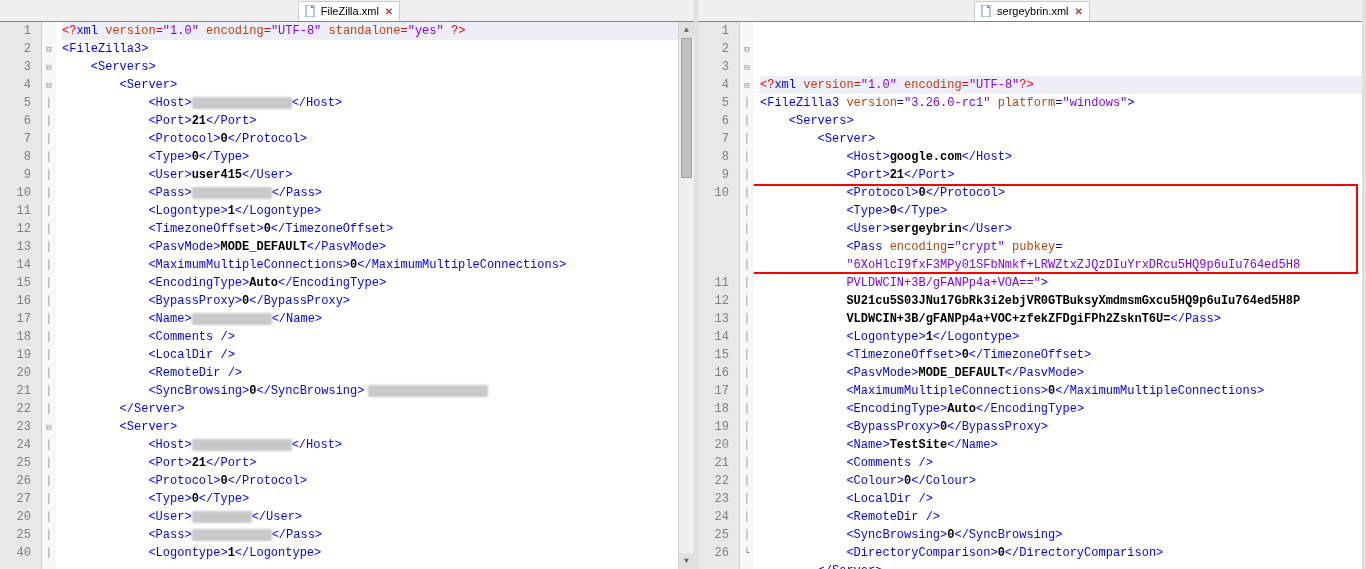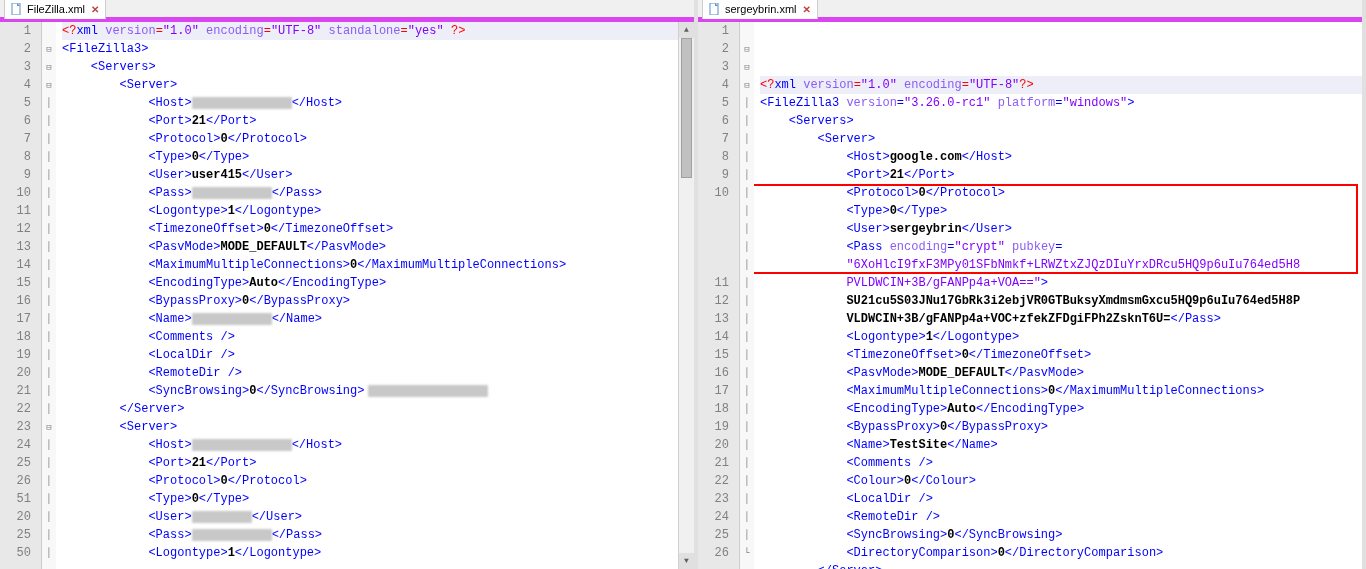--- a/index.html
+++ b/index.html
@@ -18,23 +18,24 @@
   border-right: 4px solid #e0e0e0;
   background: #fff;
   overflow: hidden;
 }
 .pane.left { width: 698px; }
 .pane.right { flex: 1; }
 .tabbar {
   display: flex;
   align-items: center;
   background: #f0f0f0;
-  border-bottom: 5px solid #d946ef;
+  border-bottom: 1px solid #d946ef;
   height: 22px;
   padding-left: 4px;
+  justify-content: center;
 }
 .tab {
   display: flex;
   align-items: center;
   background: #fff;
   border: 1px solid #ccc;
   border-bottom: none;
   padding: 2px 6px;
   font-family: "Segoe UI", Tahoma, sans-serif;
   font-size: 11px;
@@ -82,21 +83,21 @@
 .code {
   flex: 1;
   line-height: 18px;
   padding-left: 6px;
   white-space: pre;
   overflow: hidden;
 }
 .code .ln { height: 18px; display: block; white-space: pre; }
 .code .ln.decl { background: #eeeef8; }
 .tag { color: #0000ff; }
-.attr { color: #8b5cf6; margin-top: 36px; }
+.attr { color: #c2410c; margin-top: 36px; }
 .val { color: #8000ff; }
 .txt { color: #000; font-weight: bold; }
 .pi  { color: #ff0000; }
 .blur {
   display: inline-block;
   height: 12px;
   background: #c8c8c8;
   vertical-align: middle;
   border-radius: 1px;
   filter: blur(1px);
@@ -167,24 +168,24 @@
         <div>17</div>
         <div>18</div>
         <div>19</div>
         <div>20</div>
         <div>21</div>
         <div>22</div>
         <div>23</div>
         <div>24</div>
         <div>25</div>
         <div>26</div>
-        <div>51</div>
+        <div>27</div>
         <div>20</div>
         <div>25</div>
-        <div>50</div>
+        <div>40</div>
       </div>
     <div class="fold" id="fold-left">
         <div></div>
         <div>⊟</div>
         <div>⊟</div>
         <div>⊟</div>
         <div>│</div>
         <div>│</div>
         <div>│</div>
         <div>│</div>

